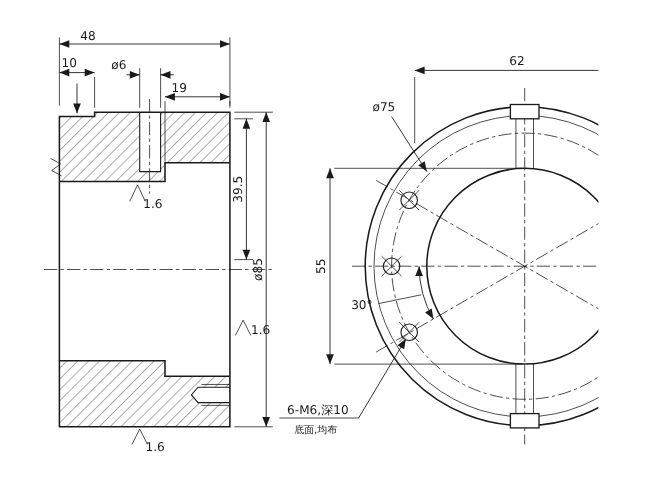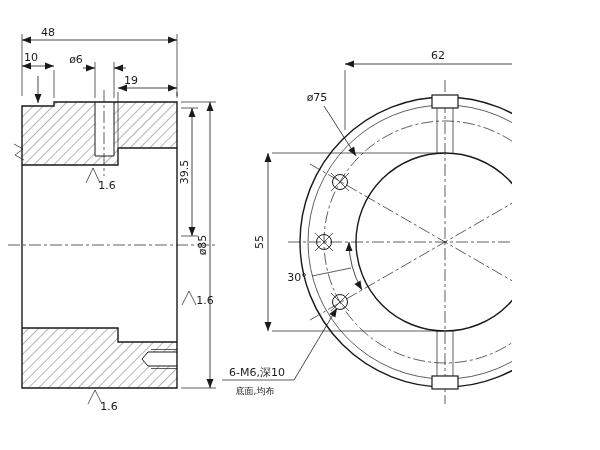--- a/index.html
+++ b/index.html
@@ -1,16 +1,16 @@
 <!DOCTYPE html>
 <html><head>
 <meta charset="utf-8">
 <style>
   html,body { margin:0; padding:0; background:#ffffff; }
-  .stage { width:512px; height:450px; position:relative; background:#ffffff; overflow:hidden; }
+  .stage { width:512px; height:450px; position:relative; background:#ffffff; overflow:hidden;margin-left:32px; }
   svg text { font-family:"DejaVu Sans", sans-serif; font-size:11px; fill:#1a1a1a; }
   svg text.small { font-size:9px; }
   .ol { stroke:#1a1a1a; stroke-width:1.4; fill:none; }
   .md { stroke:#1a1a1a; stroke-width:1.0; fill:none; }
   .th { stroke:#1a1a1a; stroke-width:0.7; fill:none; }
   .dm { stroke:#1a1a1a; stroke-width:0.8; fill:none; }
   .cl { stroke:#1a1a1a; stroke-width:0.7; fill:none; stroke-dasharray:12 3 3 3; }
 </style>
 </head>
 <body>

